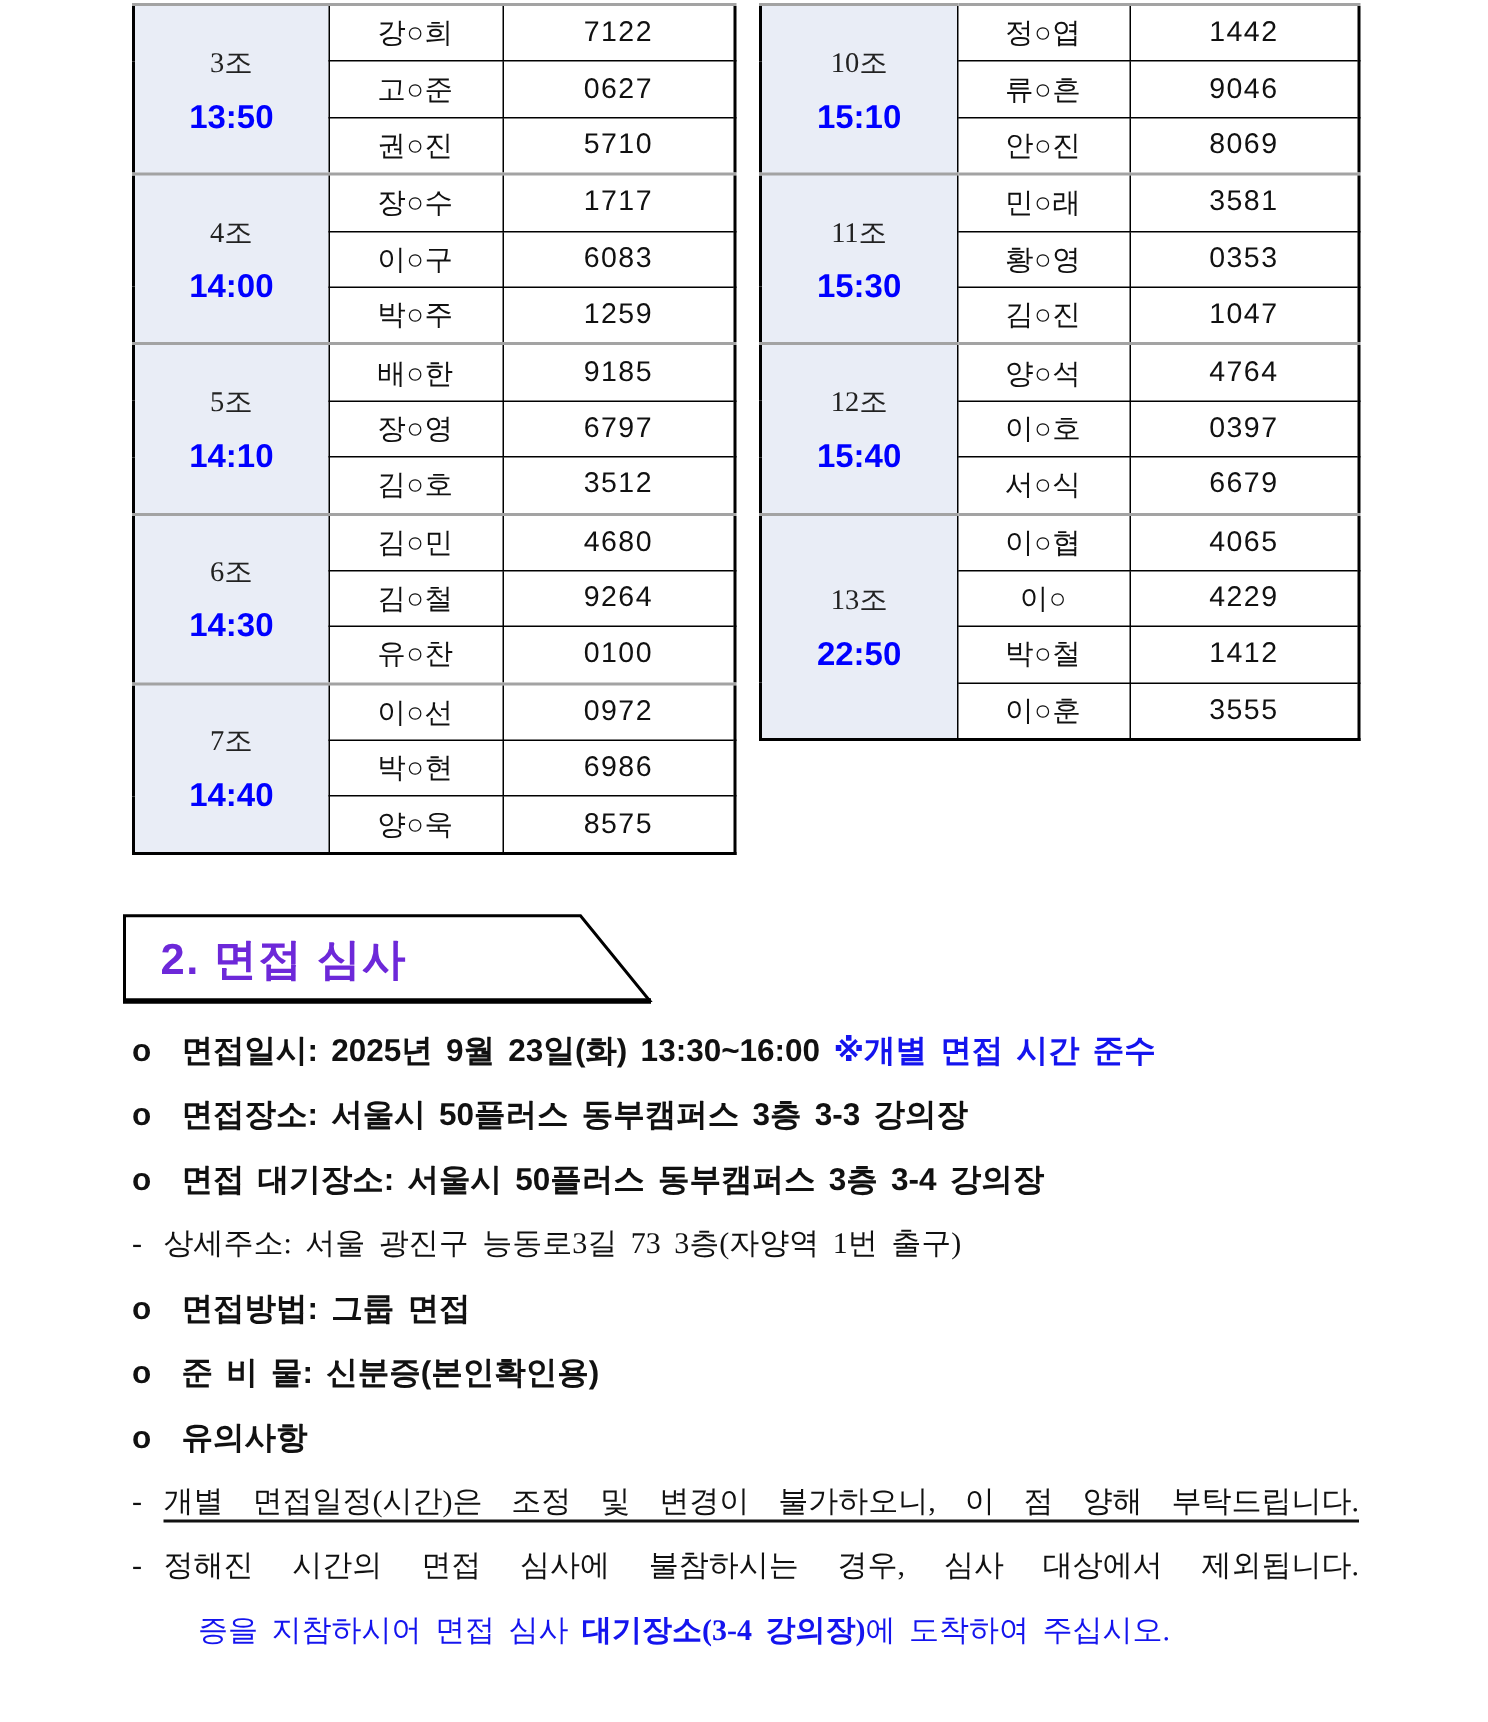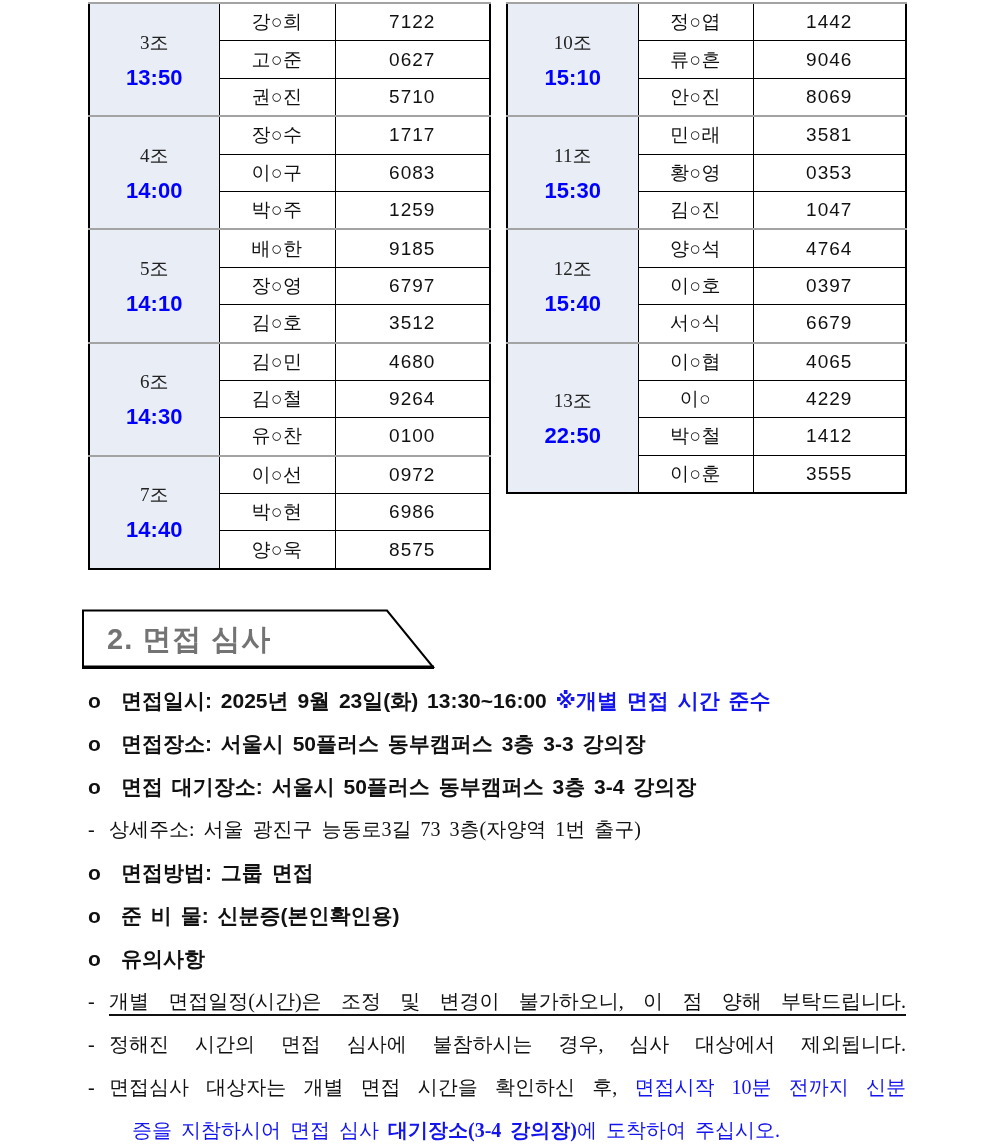--- a/index.html
+++ b/index.html
@@ -18,21 +18,21 @@
   .sched td.group-cell{background:var(--cell-bg,#E9EDF6);}
   .gname{font-size:19px;color:#222;line-height:35px;font-family:Liberation Serif, serif;}
   .gtime{font-size:22px;font-weight:700;color:var(--time-blue,#0000FF);line-height:35px;}
   .member-name{letter-spacing:.5px;}
   .member-code{letter-spacing:1px;}
 
   
   #banner{position:absolute;left:82px;top:609px;width:356px;height:62px;}
   #banner svg{position:absolute;left:0;top:0;}
   #banner .title{position:absolute;left:25px;top:11px;font-size:29px;font-weight:800;
-                 letter-spacing:1px;color:#737373;white-space:nowrap;}
+                 letter-spacing:1px;color:#6d28d9;white-space:nowrap;}
 
   
   #details{position:absolute;left:88px;top:687px;width:818px;}
   .line{margin:0 0 15.5px 0;line-height:27.5px;font-size:21px;white-space:normal;}
   .line-bullet{font-weight:700;word-spacing:3px;color:#111;}
   .line-dash,.line-cont{font-family:"Liberation Serif","DejaVu Serif",serif;
                         font-size:20px;font-weight:400;word-spacing:4px;}
   .line-cont{padding-left:44px;}
   .justify{text-align:justify;text-align-last:justify;}
   .marker{display:inline-block;}
@@ -226,17 +226,16 @@
   <div id="details">
       <div class="line line-bullet"><span class="marker marker-bullet">o</span><span><span>면접일시: 2025년 9월 23일(화) 13:30~16:00 </span><span class="seg-blue ">※개별 면접 시간 준수</span></span></div>
       <div class="line line-bullet"><span class="marker marker-bullet">o</span><span><span>면접장소: 서울시 50플러스 동부캠퍼스 3층 3-3 강의장</span></span></div>
       <div class="line line-bullet"><span class="marker marker-bullet">o</span><span><span>면접 대기장소: 서울시 50플러스 동부캠퍼스 3층 3-4 강의장</span></span></div>
       <div class="line line-dash"><span class="marker marker-dash">-</span><span><span>상세주소: 서울 광진구 능동로3길 73 3층(자양역 1번 출구)</span></span></div>
       <div class="line line-bullet"><span class="marker marker-bullet">o</span><span><span>면접방법: 그룹 면접</span></span></div>
       <div class="line line-bullet"><span class="marker marker-bullet">o</span><span><span>준 비 물: 신분증(본인확인용)</span></span></div>
       <div class="line line-bullet"><span class="marker marker-bullet">o</span><span><span>유의사항</span></span></div>
       <div class="line line-dash justify"><span class="marker marker-dash">-</span><span class="underline"><span>개별 면접일정(시간)은 조정 및 변경이 불가하오니, 이 점 양해 부탁드립니다.</span></span></div>
       <div class="line line-dash justify"><span class="marker marker-dash">-</span><span><span>정해진 시간의 면접 심사에 불참하시는 경우, 심사 대상에서 제외됩니다.</span></span></div>
-      <div class="line line-dash justify"><span class="marker marker-dash">-</span><span><span>면접심사 대상자는 개별 면접 시간을 확인하신 후,</span><span class="seg-blue "> 면접시작 10분 전까지 신분</span></span></div>
       <div class="line line-cont"><span><span class="seg-blue ">증을 지참하시어 면접 심사 </span><span class="seg-blue seg-bold">대기장소(3-4 강의장)</span><span class="seg-blue ">에 도착하여 주십시오.</span></span></div>
     </div>
 
 </div>
 
 </body></html>

